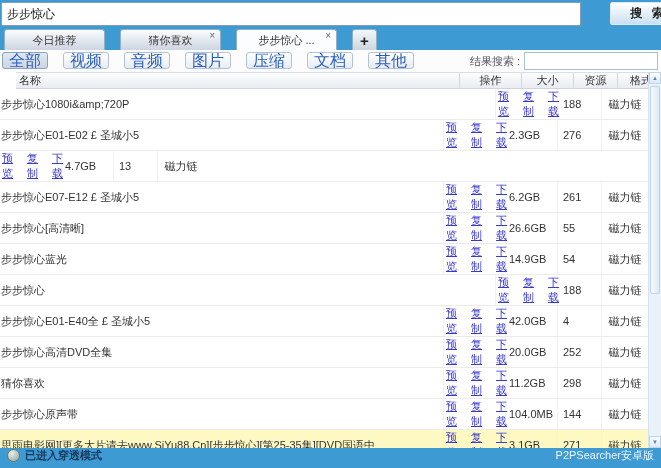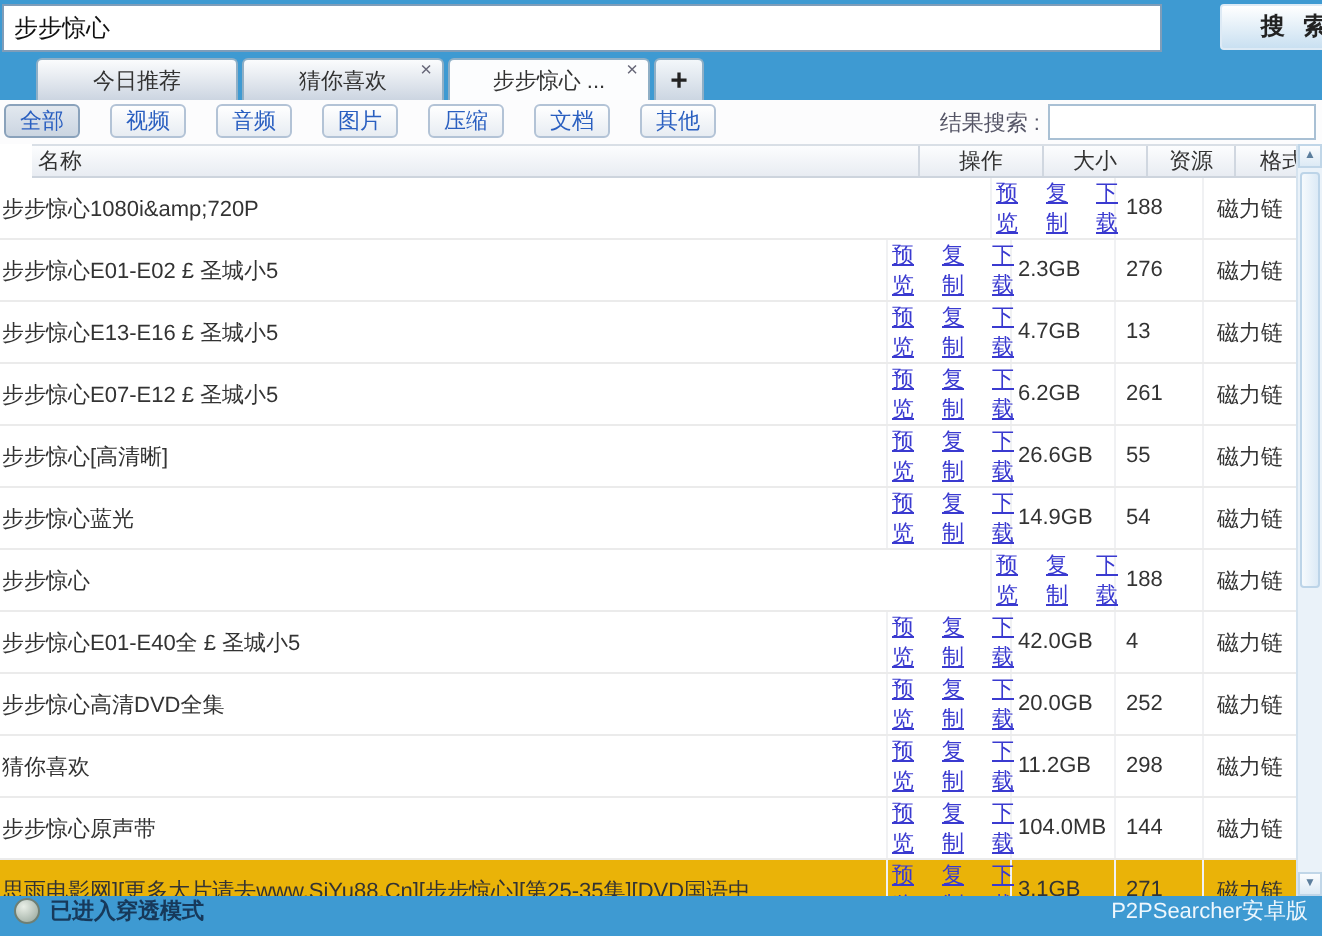--- a/index.html
+++ b/index.html
@@ -16,22 +16,22 @@
     font-family:inherit;outline:none;
   }
   .search-btn{
     position:absolute;left:582px;top:2px;width:77px;height:23px;
     background:linear-gradient(#ffffff,#c9e0f1);
     border:1px solid #ddeaf5;border-radius:2px;
     font-weight:bold;font-size:12px;color:#222;letter-spacing:3px;
     font-family:inherit;cursor:pointer;margin-left:28px;
   }
   .tab-bar{
-    position:absolute;left:18px;top:29px;height:21px;
-    display:flex;gap:2px;align-items:center;
+    position:absolute;left:4px;top:29px;height:21px;
+    display:flex;gap:15px;align-items:center;
   }
   .tab{
     width:101px;height:21px;box-sizing:border-box;position:relative;
     display:flex;align-items:center;justify-content:center;
     background:linear-gradient(#fbfcfd,#ccd5e1);
     border:1px solid #8fafc6;border-bottom:none;border-radius:3px 3px 0 0;
     font-size:11px;color:#333;cursor:pointer;
   }
   .tab.active{background:#fcfdfe}
   .tab-close{
@@ -42,21 +42,21 @@
     display:flex;align-items:center;justify-content:center;
     background:linear-gradient(#f3f7fa,#ccd6e2);
     border:1px solid #8fafc6;border-bottom:none;border-radius:3px 3px 0 0;
     font-size:15px;font-weight:bold;color:#222;cursor:pointer;
   }
   
   .toolbar{position:absolute;left:0;top:50px;width:661px;height:22px;background:#fcfcfd}
   .filter-bar{position:absolute;left:2px;top:2px;display:flex;gap:15px}
   .filter-btn{
     min-width:38px;height:17px;box-sizing:border-box;padding:0 6px;
-    font-size:11px;line-height:14px;color:#2a5fc0;font-family:inherit;
+    font-size:16px;line-height:14px;color:#2a5fc0;font-family:inherit;
     background:linear-gradient(#ffffff,#e7ecf2);
     border:1px solid #b3c3d6;border-radius:3px;cursor:pointer;text-align:center;
   }
   .filter-btn.active{
     background:linear-gradient(#e2e8ef,#cbd5e1);border-color:#8aa2bb;
   }
   .result-search{position:absolute;right:3px;top:2px;display:flex;align-items:center;gap:4px}
   .result-label{font-size:11px;color:#556}
   .result-input{
     width:128px;height:14px;border:1px solid #a9c0d4;font-size:11px;
@@ -75,21 +75,21 @@
   .col-action{width:62px}
   .col-size{width:52px}
   .col-res{width:44px}
   .col-fmt{width:46px;border-right:none}
   .tbody{
     position:absolute;left:0;top:89px;width:648px;height:359px;
     display:flex;flex-direction:column;font-size:11px;color:#333;
   }
   .trow{flex:1;display:flex;align-items:stretch;background:#fff;
         border-bottom:1px solid #ebebeb;box-sizing:border-box;cursor:default}
-  .trow.highlighted{background:#eab308}
+  .trow.highlighted{background:#fef9c3}
   .td{display:flex;align-items:center;box-sizing:border-box;border-right:1px solid #f0f1f3}
   .td.name{flex:1;padding-left:1px;white-space:nowrap;overflow:hidden}
   .td.action{width:62px;gap:14px;padding-left:2px}
   .td.size{width:52px;padding-left:3px}
   .td.res{width:44px;padding-left:5px}
   .td.fmt{width:46px;justify-content:center;border-right:none}
   a.act{color:#3a3ad0;text-decoration:underline;font-size:11px;cursor:pointer}
   
   .scrollbar{
     position:absolute;right:0;top:72px;width:13px;height:376px;
@@ -184,21 +184,20 @@
     <div class="td action">
         <a class="act">预览</a>
         <a class="act">复制</a>
         <a class="act">下载</a>
       </div>
     <div class="td size">2.3GB</div>
     <div class="td res">276</div>
     <div class="td fmt">磁力链</div>
   </div>
     <div class="trow">
-    <div class="td name">步步惊心E13-E16 £ 圣城小5</div>
     <div class="td action">
         <a class="act">预览</a>
         <a class="act">复制</a>
         <a class="act">下载</a>
       </div>
     <div class="td size">4.7GB</div>
     <div class="td res">13</div>
     <div class="td fmt">磁力链</div>
   </div>
     <div class="trow">

